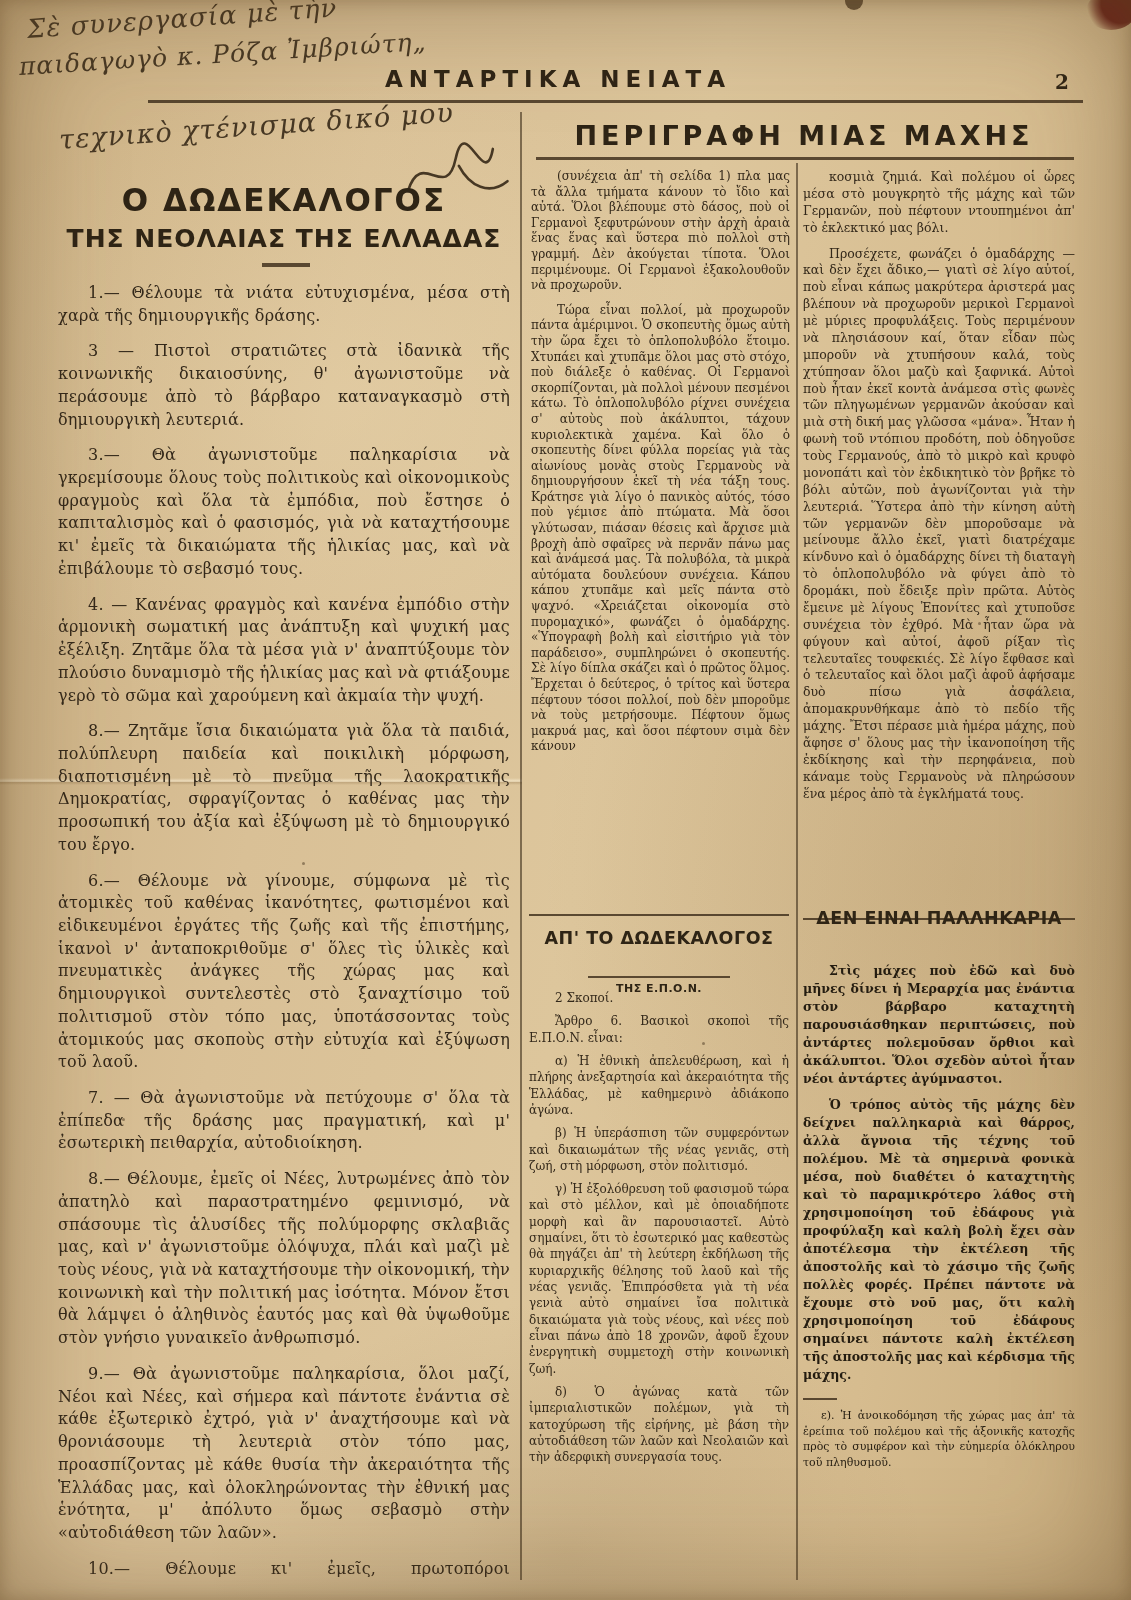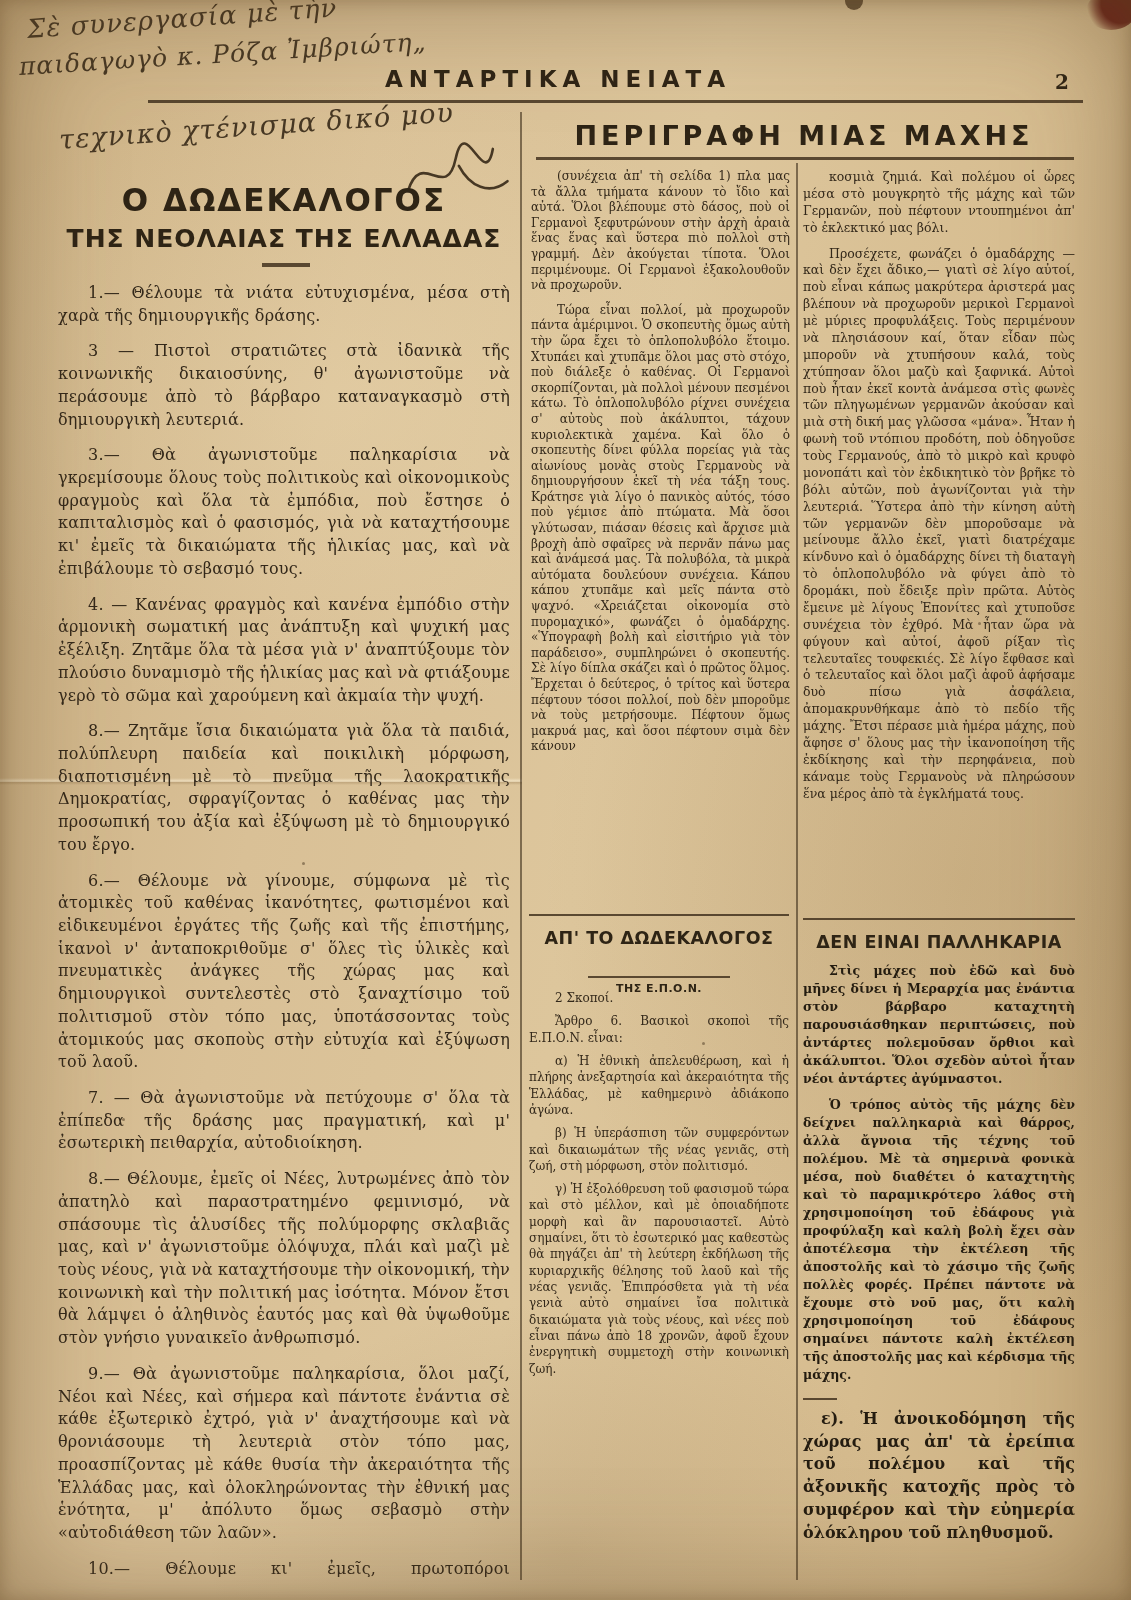--- a/index.html
+++ b/index.html
@@ -24,21 +24,21 @@
   .vrule{background:rgba(62,46,26,.6);}
   .body-text p{margin:0 0 11px;text-indent:26px;text-align:justify;}
   .dodeca-body{font-size:16px;line-height:1.42;letter-spacing:.2px;}
   .dodeca-body p{margin-bottom:13px;text-indent:30px;}
   .battle-col{font-size:12px;line-height:1.3;}
   .battle-col p{margin-bottom:9px;}
   .statute-body{font-size:12px;line-height:1.36;}
   .statute-body p{margin-bottom:7px;}
   .pallikaria-body{font-size:12.6px;line-height:1.43;font-weight:bold;color:#241c10;}
   .pallikaria-body p{margin-bottom:8px;}
-  .point-e{font-size:16px;line-height:1.42;text-align:justify;text-indent:18px;font-weight:bold;color:#241c10;}
+  .point-e{font-size:11px;line-height:1.42;text-align:justify;text-indent:18px;font-weight:normal;color:#241c10;}
   .clip{overflow:hidden;}
   .speck{position:absolute;border-radius:50%;background:rgba(58,40,20,.45);}
 </style>
 </head>
 <body>
 
 <div class="page">
 
   <div class="abs" style="left:1086px;top:-8px;width:50px;height:38px;border-radius:50%;
               background:radial-gradient(circle at 70% 30%, #6d251c 0 45%, rgba(109,37,28,.6) 60%, transparent 78%);"></div>
@@ -97,24 +97,25 @@
   <div class="abs rule" style="left:529px;top:914px;width:260px;height:2px;"></div>
   <div class="abs headline" style="left:529px;top:928px;width:260px;font-size:17.5px;letter-spacing:.5px;">ΑΠ' ΤΟ ΔΩΔΕΚΑΛΟΓΟΣ</div>
   <div class="abs headline" style="left:529px;top:951px;width:260px;font-size:11px;letter-spacing:.5px;margin-top:31px;">ΤΗΣ Ε.Π.Ο.Ν.</div>
   <div class="abs rule" style="left:588px;top:976px;width:142px;height:2px;"></div>
   <div class="abs clip body-text statute-body" style="left:529px;top:990px;width:260px;height:588px;">
       <p>2 Σκοποί.</p>
       <p>Ἄρθρο 6. Βασικοὶ σκοποὶ τῆς Ε.Π.Ο.Ν. εἶναι:</p>
       <p>α) Ἡ ἐθνικὴ ἀπελευθέρωση, καὶ ἡ πλήρης ἀνεξαρτησία καὶ ἀκεραιότητα τῆς Ἑλλάδας, μὲ καθημερινὸ ἀδιάκοπο ἀγώνα.</p>
       <p>β) Ἡ ὑπεράσπιση τῶν συμφερόντων καὶ δικαιωμάτων τῆς νέας γενιᾶς, στὴ ζωή, στὴ μόρφωση, στὸν πολιτισμό.</p>
       <p>γ) Ἡ ἐξολόθρευση τοῦ φασισμοῦ τώρα καὶ στὸ μέλλον, καὶ μὲ ὁποιαδήποτε μορφὴ καὶ ἂν παρουσιαστεῖ. Αὐτὸ σημαίνει, ὅτι τὸ ἐσωτερικό μας καθεστὼς θὰ πηγάζει ἀπ' τὴ λεύτερη ἐκδήλωση τῆς κυριαρχικῆς θέλησης τοῦ λαοῦ καὶ τῆς νέας γενιᾶς. Ἐπιπρόσθετα γιὰ τὴ νέα γενιὰ αὐτὸ σημαίνει ἴσα πολιτικὰ δικαιώματα γιὰ τοὺς νέους, καὶ νέες ποὺ εἶναι πάνω ἀπὸ 18 χρονῶν, ἀφοῦ ἔχουν ἐνεργητικὴ συμμετοχὴ στὴν κοινωνικὴ ζωή.</p>
+      <p>δ) Ὁ ἀγώνας κατὰ τῶν ἰμπεριαλιστικῶν πολέμων, γιὰ τὴ κατοχύρωση τῆς εἰρήνης, μὲ βάση τὴν αὐτοδιάθεση τῶν λαῶν καὶ Νεολαιῶν καὶ τὴν ἀδερφικὴ συνεργασία τους.</p>
     </div>
 
   <div class="abs rule" style="left:803px;top:918px;width:272px;height:2px;"></div>
-  <div class="abs headline" style="left:803px;top:932px;width:272px;font-size:17.5px;letter-spacing:.5px;">ΔΕΝ ΕΙΝΑΙ ΠΑΛΛΗΚΑΡΙΑ</div>
+  <div class="abs headline" style="left:803px;top:908px;width:272px;font-size:17.5px;letter-spacing:.5px;">ΔΕΝ ΕΙΝΑΙ ΠΑΛΛΗΚΑΡΙΑ</div>
   <div class="abs clip body-text pallikaria-body" style="left:803px;top:962px;width:272px;height:430px;">
       <p>Στὶς μάχες ποὺ ἐδῶ καὶ δυὸ μῆνες δίνει ἡ Μεραρχία μας ἐνάντια στὸν βάρβαρο καταχτητὴ παρουσιάσθηκαν περιπτώσεις, ποὺ ἀντάρτες πολεμοῦσαν ὄρθιοι καὶ ἀκάλυπτοι. Ὅλοι σχεδὸν αὐτοὶ ἦταν νέοι ἀντάρτες ἀγύμναστοι.</p>
       <p>Ὁ τρόπος αὐτὸς τῆς μάχης δὲν δείχνει παλληκαριὰ καὶ θάρρος, ἀλλὰ ἄγνοια τῆς τέχνης τοῦ πολέμου. Μὲ τὰ σημερινὰ φονικὰ μέσα, ποὺ διαθέτει ὁ καταχτητὴς καὶ τὸ παραμικρότερο λάθος στὴ χρησιμοποίηση τοῦ ἐδάφους γιὰ προφύλαξη καὶ καλὴ βολὴ ἔχει σὰν ἀποτέλεσμα τὴν ἐκτέλεση τῆς ἀποστολῆς καὶ τὸ χάσιμο τῆς ζωῆς πολλὲς φορές. Πρέπει πάντοτε νὰ ἔχουμε στὸ νοῦ μας, ὅτι καλὴ χρησιμοποίηση τοῦ ἐδάφους σημαίνει πάντοτε καλὴ ἐκτέλεση τῆς ἀποστολῆς μας καὶ κέρδισμα τῆς μάχης.</p>
     </div>
 
   <div class="abs rule" style="left:803px;top:1398px;width:34px;height:2px;"></div>
   <div class="abs clip point-e" style="left:803px;top:1408px;width:272px;height:168px;">ε). Ἡ ἀνοικοδόμηση τῆς χώρας μας ἀπ' τὰ ἐρείπια τοῦ πολέμου καὶ τῆς ἀξονικῆς κατοχῆς πρὸς τὸ συμφέρον καὶ τὴν εὐημερία ὁλόκληρου τοῦ πληθυσμοῦ.</div>
 
 </div>
 

